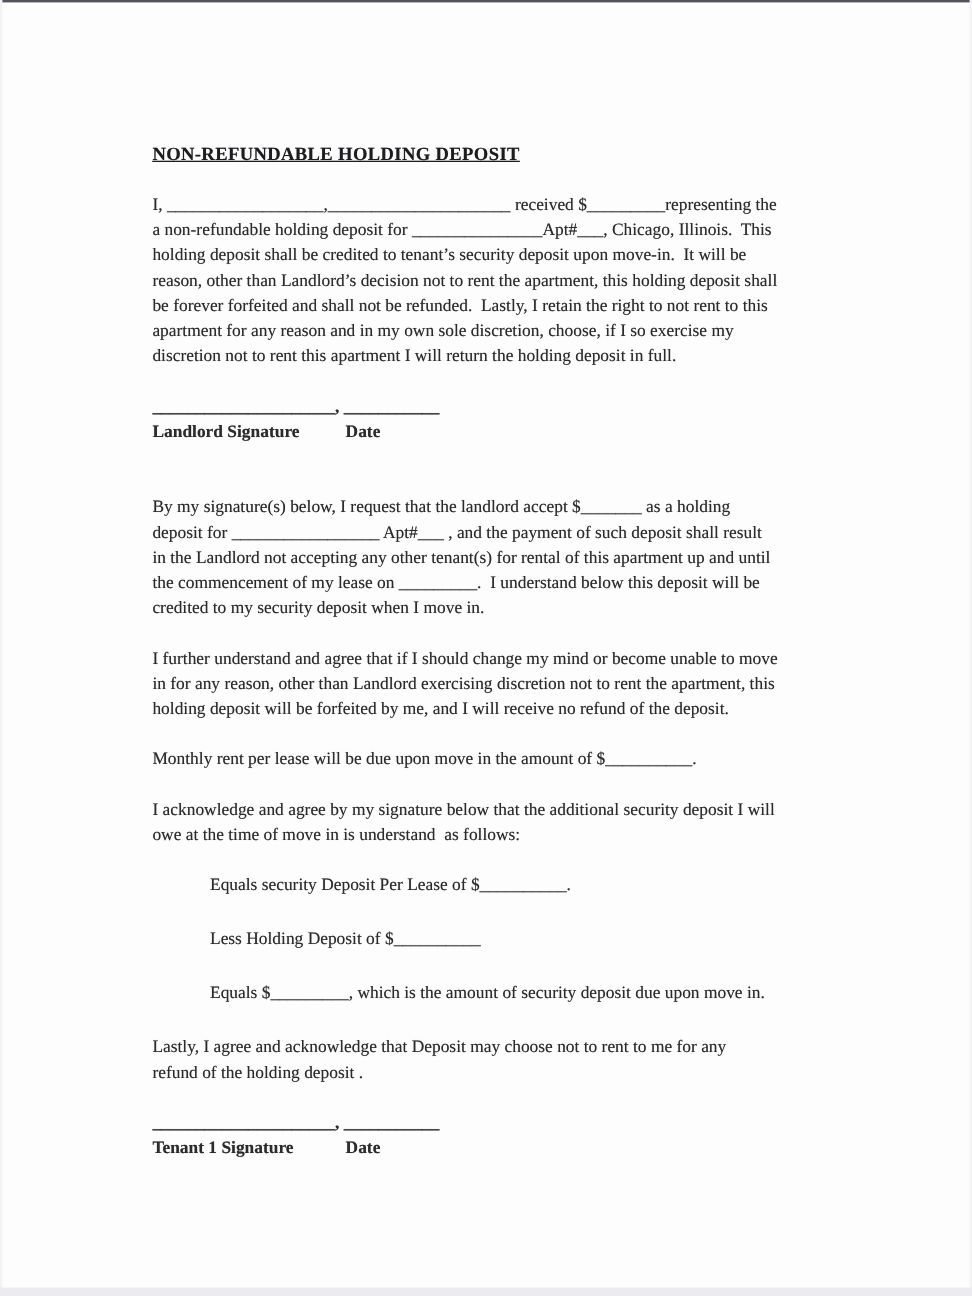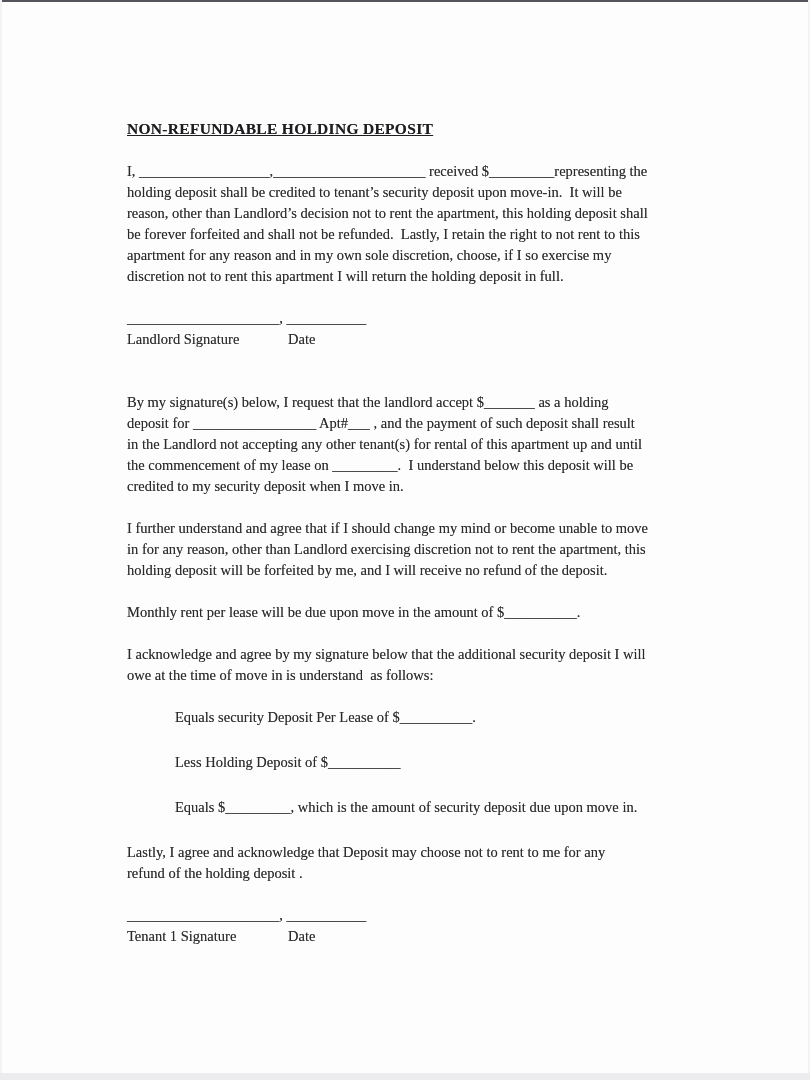--- a/index.html
+++ b/index.html
@@ -48,21 +48,21 @@
     font-size: 15.5px;
     line-height: 19px;
     font-weight: bold;
     letter-spacing: 0.3px;
     text-decoration: underline;
     color: #1d1d1f;
     white-space: pre;
     text-shadow: 0 0 0.6px rgba(30,30,35,0.55);
   }
   .section { margin-bottom: 21px; }
-  .section.signature { margin-bottom: 42px; }
+  .section.signature { margin-bottom: 42px; font-weight: bold; }
   .section.indent { padding-left: 48px; margin-bottom: 24px; }
   .line {
     white-space: pre;
     font-size: 14.5px;
     line-height: 21px;
     text-shadow: 0 0 0.6px rgba(35,35,40,0.5);
   }
   .sig-labels .name-label {
     display: inline-block;
     width: 161px;
@@ -73,20 +73,21 @@
 
 <div class="top-rule"></div>
 <div class="side-edge-left"></div>
 <div class="side-edge-right"></div>
 
 <div class="page">
   <h1 class="doc-title">NON-REFUNDABLE HOLDING DEPOSIT</h1>
   <div>
       <div class="section paragraph">
         <div class="line">I, __________________,_____________________ received $_________representing the</div>
+        <div class="line">a non-refundable holding deposit for _______________Apt#___, Chicago, Illinois.  This</div>
         <div class="line">holding deposit shall be credited to tenant’s security deposit upon move-in.  It will be</div>
         <div class="line">reason, other than Landlord’s decision not to rent the apartment, this holding deposit shall</div>
         <div class="line">be forever forfeited and shall not be refunded.  Lastly, I retain the right to not rent to this</div>
         <div class="line">apartment for any reason and in my own sole discretion, choose, if I so exercise my</div>
         <div class="line">discretion not to rent this apartment I will return the holding deposit in full.</div>
       </div>
       <div class="section signature">
         <div class="line">_____________________, ___________</div>
         <div class="line sig-labels"><span class="name-label">Landlord Signature</span><span class="date-label">Date</span></div>
       </div>

